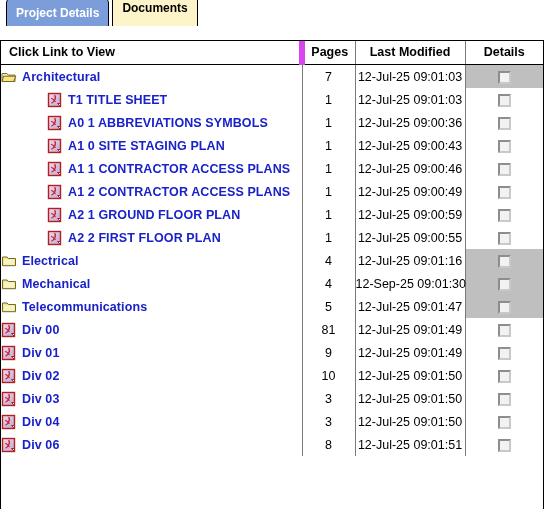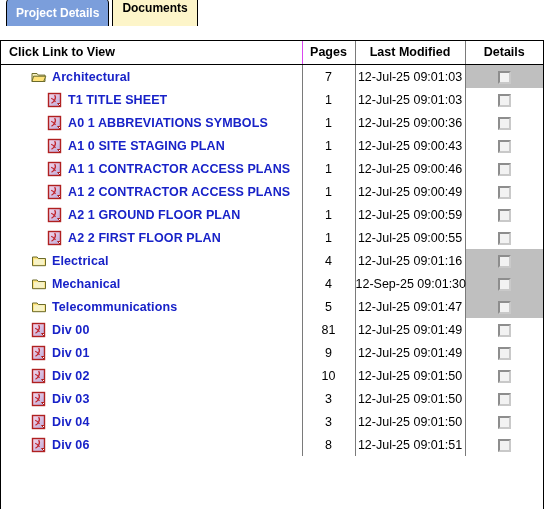--- a/index.html
+++ b/index.html
@@ -83,21 +83,21 @@
   th {
     font-size: 12.5px;
     font-weight: bold;
     color: #000000;
     padding: 4px 2px 5px 2px;
     border-bottom: 1px solid #000000;
     background: #ffffff;
     vertical-align: bottom;
   }
   th.h-name   { text-align: left; padding-left: 8px; }
-  th.h-pages  { text-align: center; border-left: 1px solid #d946ef; }
+  th.h-pages  { text-align: center; border-left: 6px solid #d946ef; }
   th.h-mod    { text-align: center; border-left: 1px solid #7a7a7a; }
   th.h-select { text-align: center; border-left: 1px solid #7a7a7a; }
 
   td {
     font-size: 12.5px;
     padding: 0;
     height: 23px;
     vertical-align: middle;
     background: #ffffff;
   }
@@ -129,21 +129,21 @@
     width: 16px;
     height: 16px;
     flex: 0 0 16px;
     margin-right: 5px;
     position: relative;
     display: inline-block;
   }
 
   
   .ind0 { padding-left: 14px; }
-  .ind1 { padding-left: 30px; }
+  .ind1 { }
   .ind2 { padding-left: 46px; }
 
   
   .chk {
     width: 13px;
     height: 13px;
     box-sizing: border-box;
     display: inline-block;
     background: #f2f2f2;
     border: 2px solid #9a9a9a;

